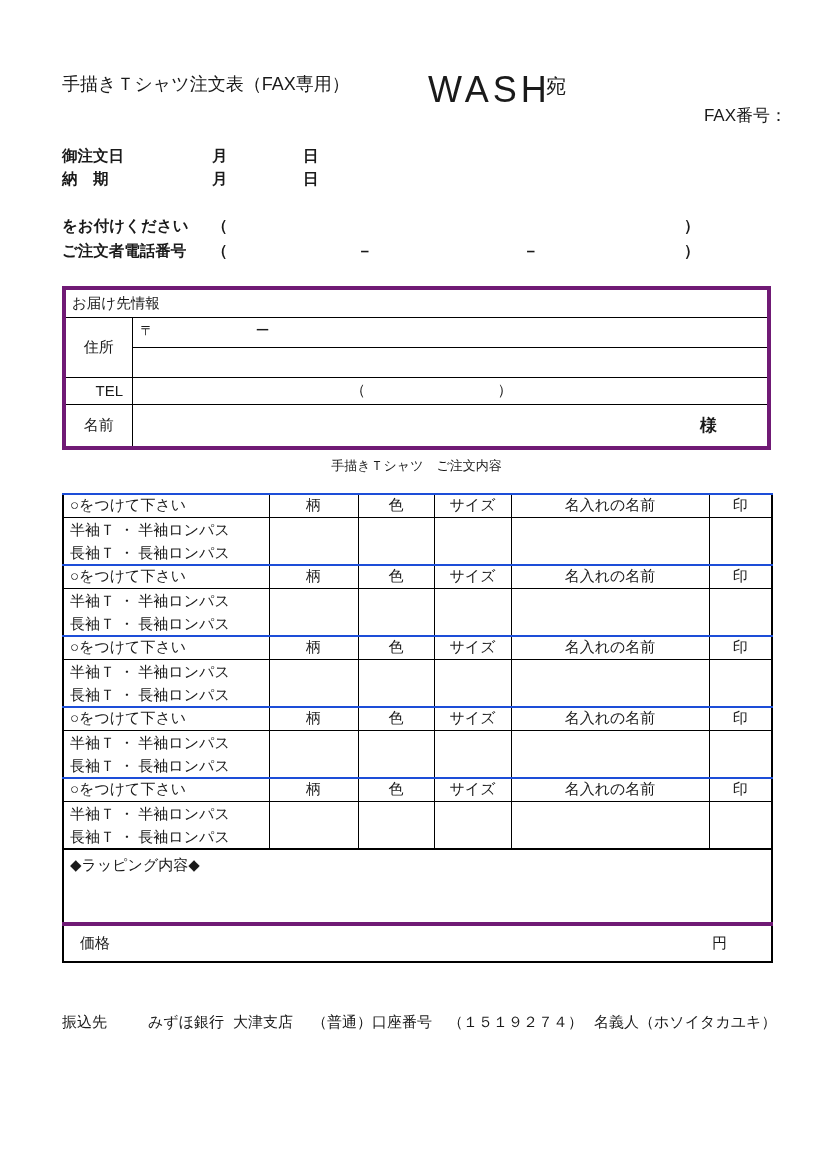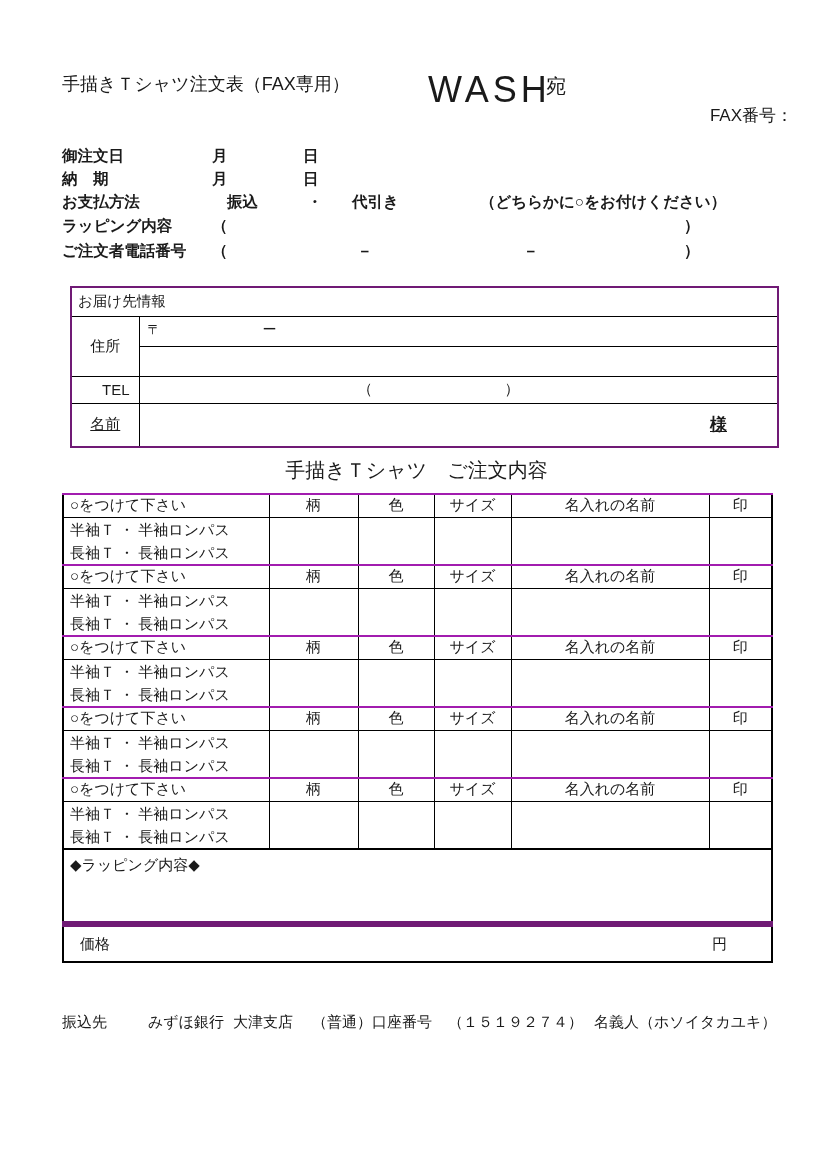--- a/index.html
+++ b/index.html
@@ -7,56 +7,56 @@
   .page {
     position:relative; width:826px; height:1169px; background:#ffffff;
     font-family:"Liberation Sans","DejaVu Sans",sans-serif; color:#1a1a1a;
     overflow:hidden;
   }
 
   
   .hdr-title { position:absolute; left:62px; top:72px; font-size:18px; white-space:pre; }
   .hdr-wash  { position:absolute; left:428px; top:69px; font-size:36px; letter-spacing:4px; }
   .hdr-ate   { position:absolute; left:546px; top:73px; font-size:20px; }
-  .fax-line  { position:absolute; right:33px; top:104px; display:flex; align-items:baseline;gap:8px; }
+  .fax-line  { position:absolute; right:39px; top:104px; display:flex; align-items:baseline;gap:8px; }
   .fax-label { font-size:17px; }
   .fax-number{ font-size:26px; letter-spacing:-2px; font-family:"DejaVu Sans","Liberation Sans",sans-serif; }
 
   
   .irow { position:absolute; left:0; width:100%; height:22px; font-weight:bold; font-size:15.5px; }
   .irow span { position:absolute; white-space:pre; top:0; }
 
   
   .dtable { position:absolute; left:62px; top:286px; width:709px;
-            border-collapse:collapse; border:2px solid #701a75; table-layout:fixed; font-size:15px;margin-left:8px; }
+            border-collapse:collapse; border:4px solid #701a75; table-layout:fixed; font-size:15px; }
   .dtable td { border:1px solid #000; }
   .col-lbl { width:68px; }
   .dr-h td { height:29px; padding-left:6px; font-size:14.5px; }
   .dr-a1 { height:30px; } .dr-a2 td { height:30px; }
-  .dr-t td { height:27px;padding-left:21px; } .dr-n td { height:44px;text-decoration:underline; }
+  .dr-t td { height:27px;padding-left:21px; } .dr-n td { height:44px; }
   .dtable .lbl { text-align:center; }
   .rel { position:relative; }
   .postal-mark { position:absolute; left:8px;  top:4px; font-size:13px; }
   .postal-dash { position:absolute; left:123px; top:4px; font-size:14px; }
   .tp1 { position:absolute; left:218px; top:3px; font-size:15px; }
   .tp2 { position:absolute; left:365px; top:3px; font-size:15px; }
   .name-cell { text-align:right; padding-right:50px; font-weight:bold; font-size:17px; }
 
   
-  .otitle { position:absolute; left:62px; top:457px; width:709px; text-align:center; font-size:20px; white-space:pre; }
+  .otitle { position:absolute; left:62px; top:457px; width:709px; text-align:center; font-size:13px; white-space:pre; }
   .otable { position:absolute; left:62px; top:493px; width:709px;
             border-collapse:collapse; border:2px solid #000; table-layout:fixed; font-size:15px; }
   .otable td { border:1px solid #000; overflow:hidden; }
-  .otable tr.ghead td { border-top:2px solid #a21caf; height:23px; text-align:center;margin-left:10px; }
+  .otable tr.ghead td { border-top:2px solid #1d4ed8; height:23px; text-align:center;margin-left:10px; }
   .otable tr.ghead td.left { text-align:left; padding-left:6px; }
   .otable tr.gbody td { height:48px; }
   .items { padding-left:6px; }
   .items div { line-height:23px; white-space:pre; }
   tr.wrap td { border-top:2px solid #000; height:75px; vertical-align:top; padding:6px 14px 0 6px; }
-  tr.prow td { border-top:6px solid #701a75; height:38px; }
+  tr.prow td { border-top:4px solid #701a75; height:38px; }
   .prow-inner { display:flex; align-items:center; justify-content:space-between; padding:0 44px 0 16px; height:100%; }
 
   
   .footer { position:absolute; top:1013px; left:0; width:100%; height:22px; font-size:15px; }
   .footer span { position:absolute; white-space:pre; top:0; }
 </style>
 </head>
 <body>
 
 <div class="page">
@@ -71,29 +71,22 @@
   <div class="irow" style="top:146px">
     <span style="left:62px">御注文日</span>
     <span style="left:212px">月</span>
     <span style="left:303px">日</span>
   </div>
   <div class="irow" style="top:169px">
     <span style="left:62px">納　期</span>
     <span style="left:212px">月</span>
     <span style="left:303px">日</span>
   </div>
-  <div class="irow" style="top:192px">
-    <span style="left:62px">お支払方法</span>
-    <span style="left:227px">振込</span>
-    <span style="left:307px">・</span>
-    <span style="left:352px">代引き</span>
-    <span style="left:480px">（どちらかに○をお付けください）</span>
-  </div>
   <div class="irow" style="top:216px">
-    <span style="left:62px">ラッピング内容</span>
+    <span style="left:62px">をお付けください</span>
     <span style="left:212px">（</span>
     <span style="left:684px">）</span>
   </div>
   <div class="irow" style="top:241px">
     <span style="left:62px">ご注文者電話番号</span>
     <span style="left:212px">（</span>
     <span style="left:357px">－</span>
     <span style="left:523px">－</span>
     <span style="left:684px">）</span>
   </div>

